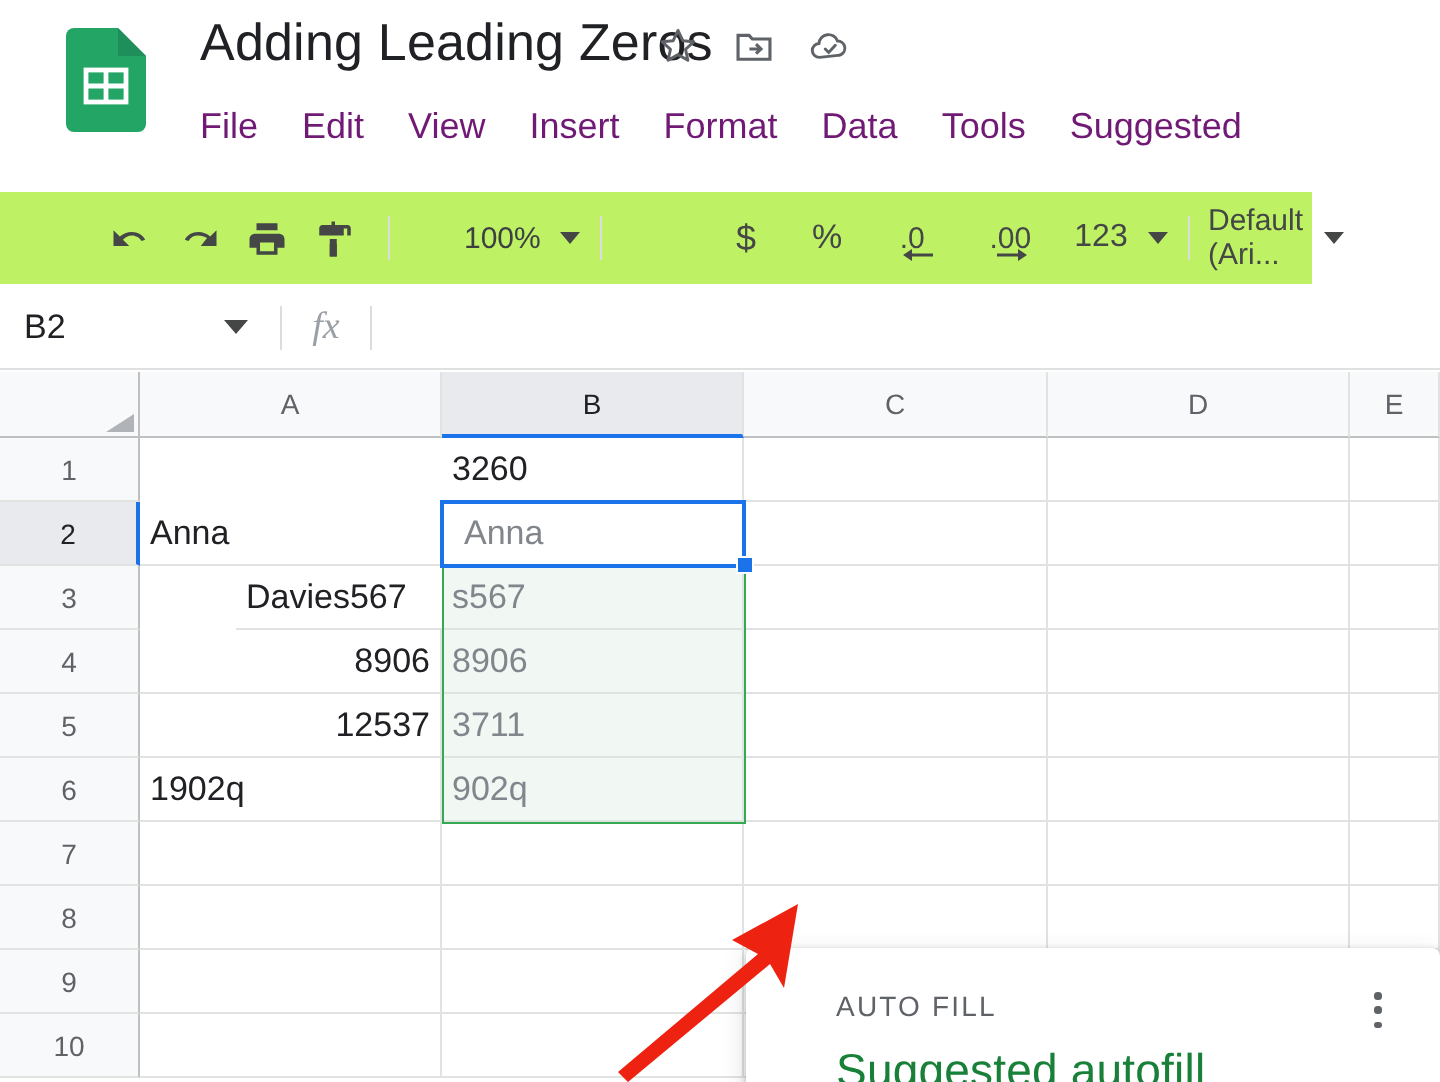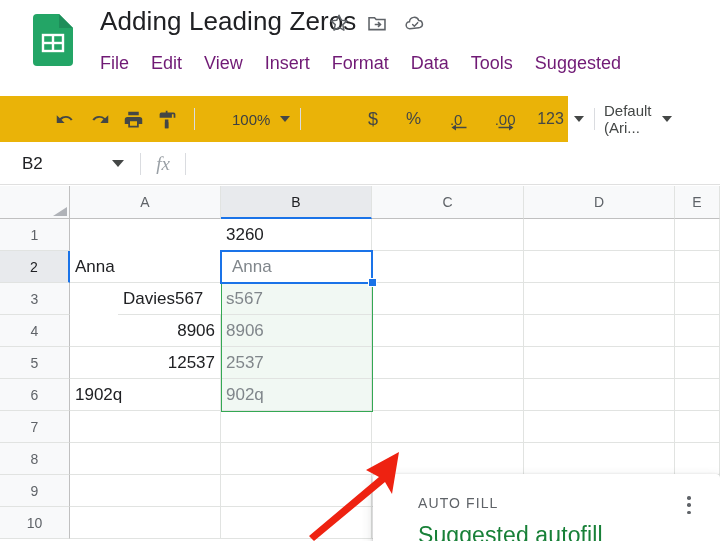--- a/index.html
+++ b/index.html
@@ -20,31 +20,31 @@
   .doc-title {
     position: absolute; left: 100px; top: 6px;
     font-size: 26px; color: #202124; letter-spacing: 0.1px; white-space: nowrap;
   }
   .title-icons { position: absolute; left: 328px; top: 12px; display:flex; gap: 16px; align-items:center; }
   .ticon { width: 22px; height: 22px; display:block; }
   .menubar { position: absolute; left: 100px; top: 53px; display:flex; gap: 22px; }
   .menu-item { font-size: 18px; color: #701a75; white-space: nowrap; cursor: default; }
 
   
-  .toolbar { position: absolute; left: 0; top: 96px; width: 568px; height: 46px; background: #eab308; }
+  .toolbar { position: absolute; left: 0; top: 96px; width: 656px; height: 46px; background: #bef264; }
   .tb-group { position: absolute; display:flex; align-items:center; height: 46px; }
   .tb-btn { display:flex; align-items:center; justify-content:center; width: 34px; height: 34px; color:#444746; }
   .tb-sep { width:1px; height: 22px; background:#dadce0; margin: 0 10px; }
   .tb-text { font-size: 15px; color:#444746; display:flex; align-items:center; height:34px; padding: 0 4px;}
   .caret { width:0;height:0;border-left:5px solid transparent;border-right:5px solid transparent;border-top:6px solid #444746; margin-left:6px;}
   .tb-zoom { font-size:15px; color:#3c4043; }
 
   
   .formulabar { position:absolute; left:0; top:143px; width:720px; height:42px; background:#fff; border-bottom:1px solid #e0e0e0; display:flex; align-items:center; }
-  .namebox { width: 140px; height: 42px; display:flex; align-items:center; padding-left:22px; position:relative; }
+  .namebox { width: 140px; height: 42px; display:flex; align-items:center; padding-left:12px; position:relative; }
   .namebox-text { font-size:17px; color:#202124; }
   .namebox-caret { position:absolute; right:16px; top:17px; width:0;height:0;border-left:6px solid transparent;border-right:6px solid transparent;border-top:7px solid #444746; }
   .fxdiv { width:1px; height:22px; background:#dadce0; }
   .fx { width: 44px; text-align:center; font-style: italic; font-family:"Liberation Serif", serif; font-size:19px; color:#9aa0a6;}
   .formula-input { flex:1; height:42px; background:transparent; border:none; font-size:15px; color:#202124; padding-left:8px; outline:none; }
 
   
   .grid-wrap { position:absolute; left:0; top:186px; width:720px; height:355px; background:#fff; overflow:hidden; }
   .corner { position:absolute; left:0; top:0; width:70px; height:33px; background:#f8f9fa; border-right:1px solid #c0c0c0; border-bottom:1px solid #c0c0c0; }
   .corner:after { content:""; position:absolute; right:2px; bottom:2px; width:14px; height:9px; background:#b0b3b8; clip-path: polygon(100% 0,100% 100%,0 100%); }
@@ -225,21 +225,21 @@
     <div class="cell" style="left:70px;top:193px;width:151px;">1902q</div>
     <div class="cell" style="left:70px;top:225px;width:151px;"></div>
     <div class="cell" style="left:70px;top:257px;width:151px;"></div>
     <div class="cell" style="left:70px;top:289px;width:151px;"></div>
     <div class="cell" style="left:70px;top:321px;width:151px;"></div>
 
     <div class="cell" style="left:221px;top:33px;width:151px;">3260</div>
     <div class="cell" style="left:221px;top:65px;width:151px;"></div>
     <div class="cell suggest" style="left:221px;top:97px;width:151px;">s567</div>
     <div class="cell suggest" style="left:221px;top:129px;width:151px;">8906</div>
-    <div class="cell suggest" style="left:221px;top:161px;width:151px;">2537</div>
+    <div class="cell suggest" style="left:221px;top:161px;width:151px;">3711</div>
     <div class="cell suggest" style="left:221px;top:193px;width:151px;">902q</div>
     <div class="cell" style="left:221px;top:225px;width:151px;"></div>
     <div class="cell" style="left:221px;top:257px;width:151px;"></div>
     <div class="cell" style="left:221px;top:289px;width:151px;"></div>
     <div class="cell" style="left:221px;top:321px;width:151px;"></div>
 
     <div class="cell" style="left:372px;top:33px;width:152px;"></div>
     <div class="cell" style="left:372px;top:65px;width:152px;"></div>
     <div class="cell" style="left:372px;top:97px;width:152px;"></div>
     <div class="cell" style="left:372px;top:129px;width:152px;"></div>

